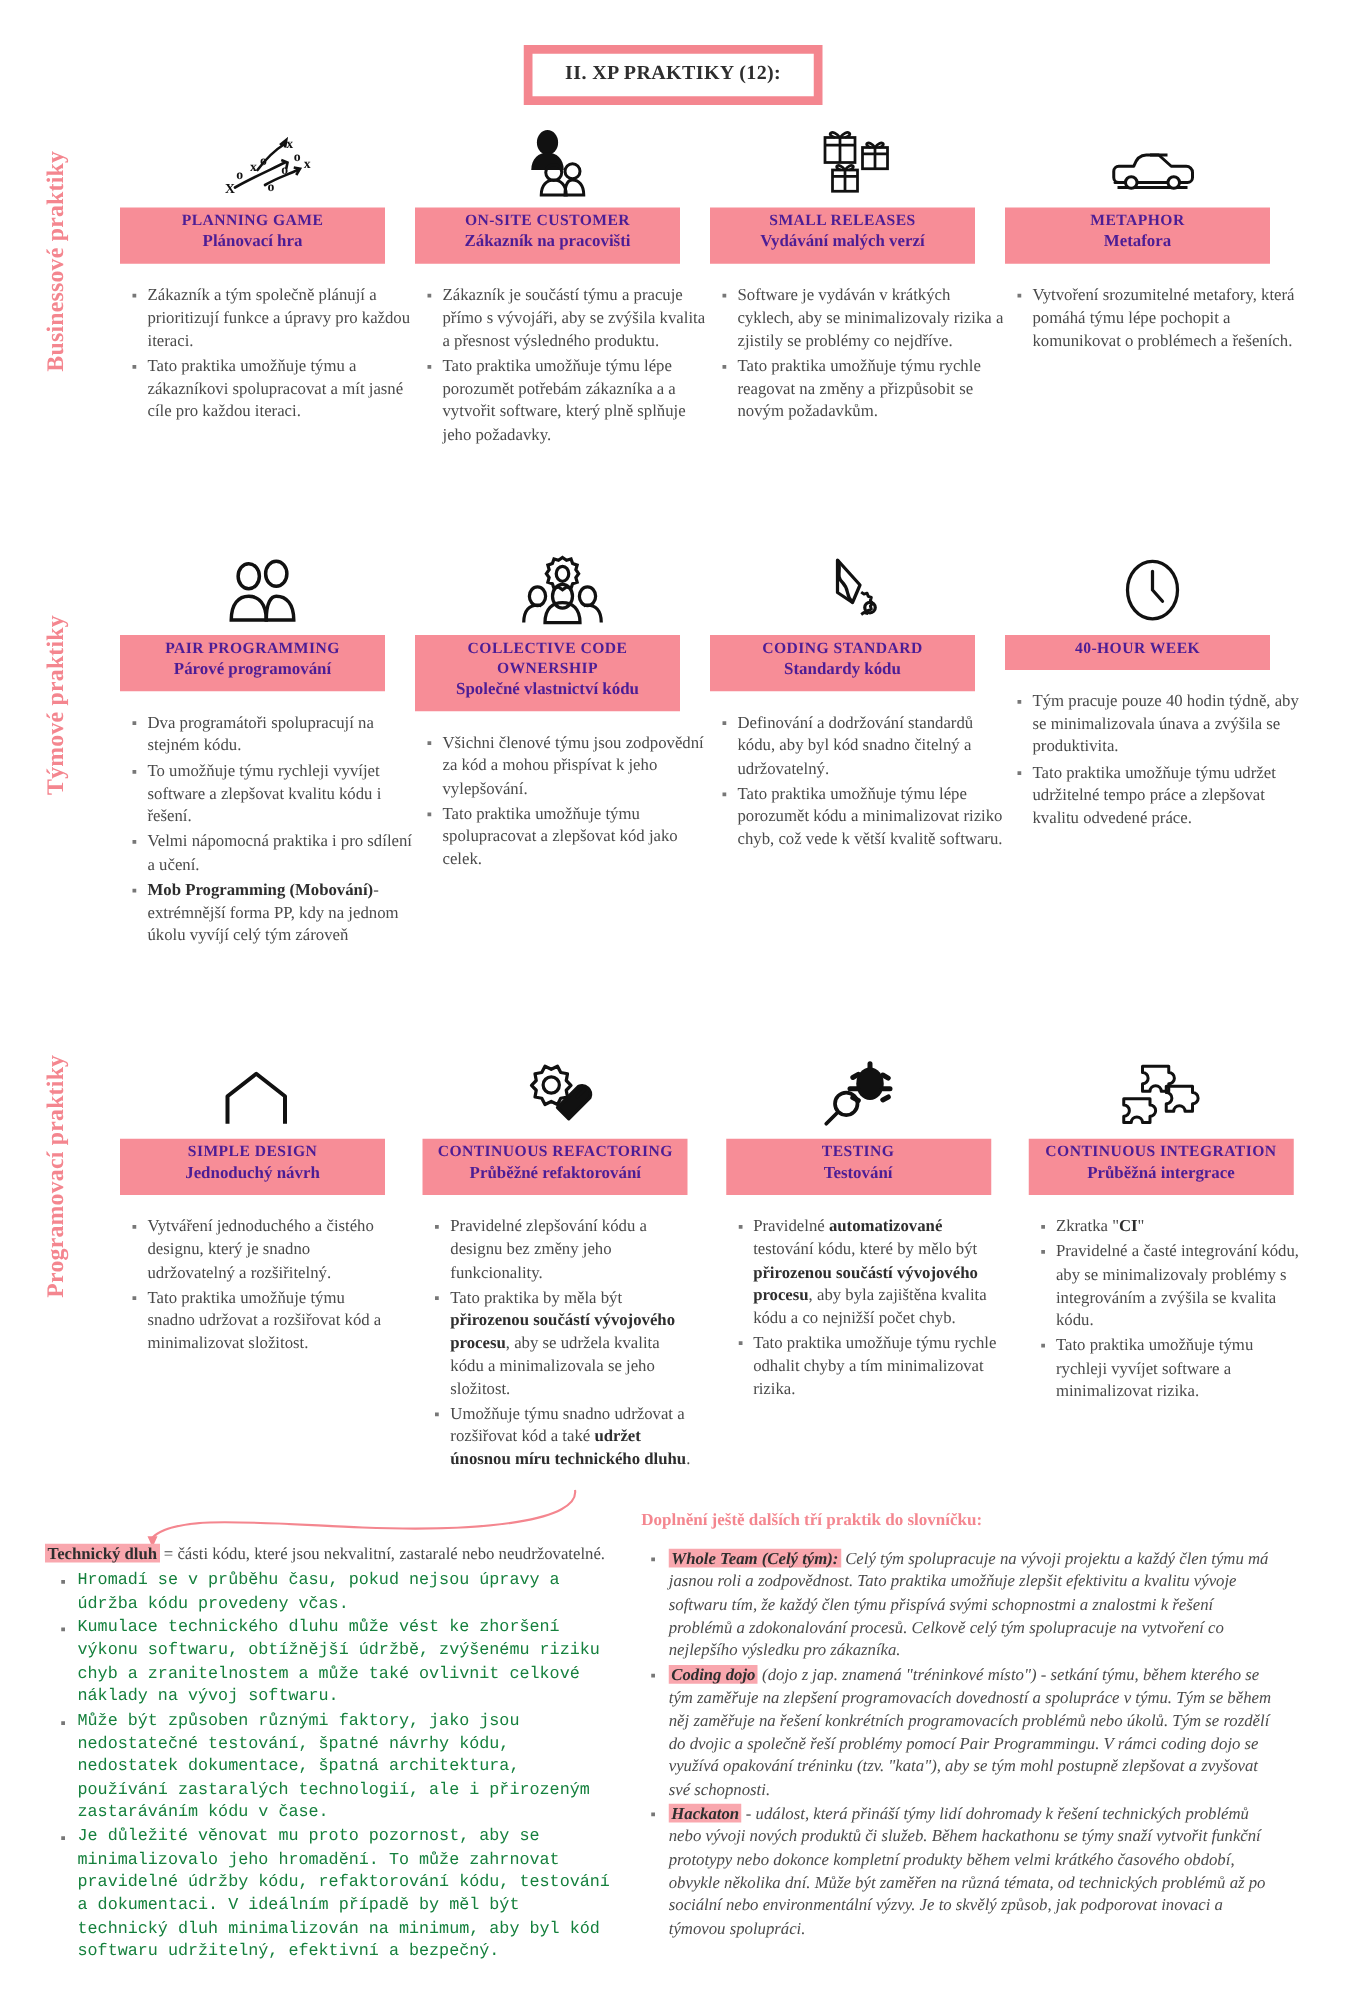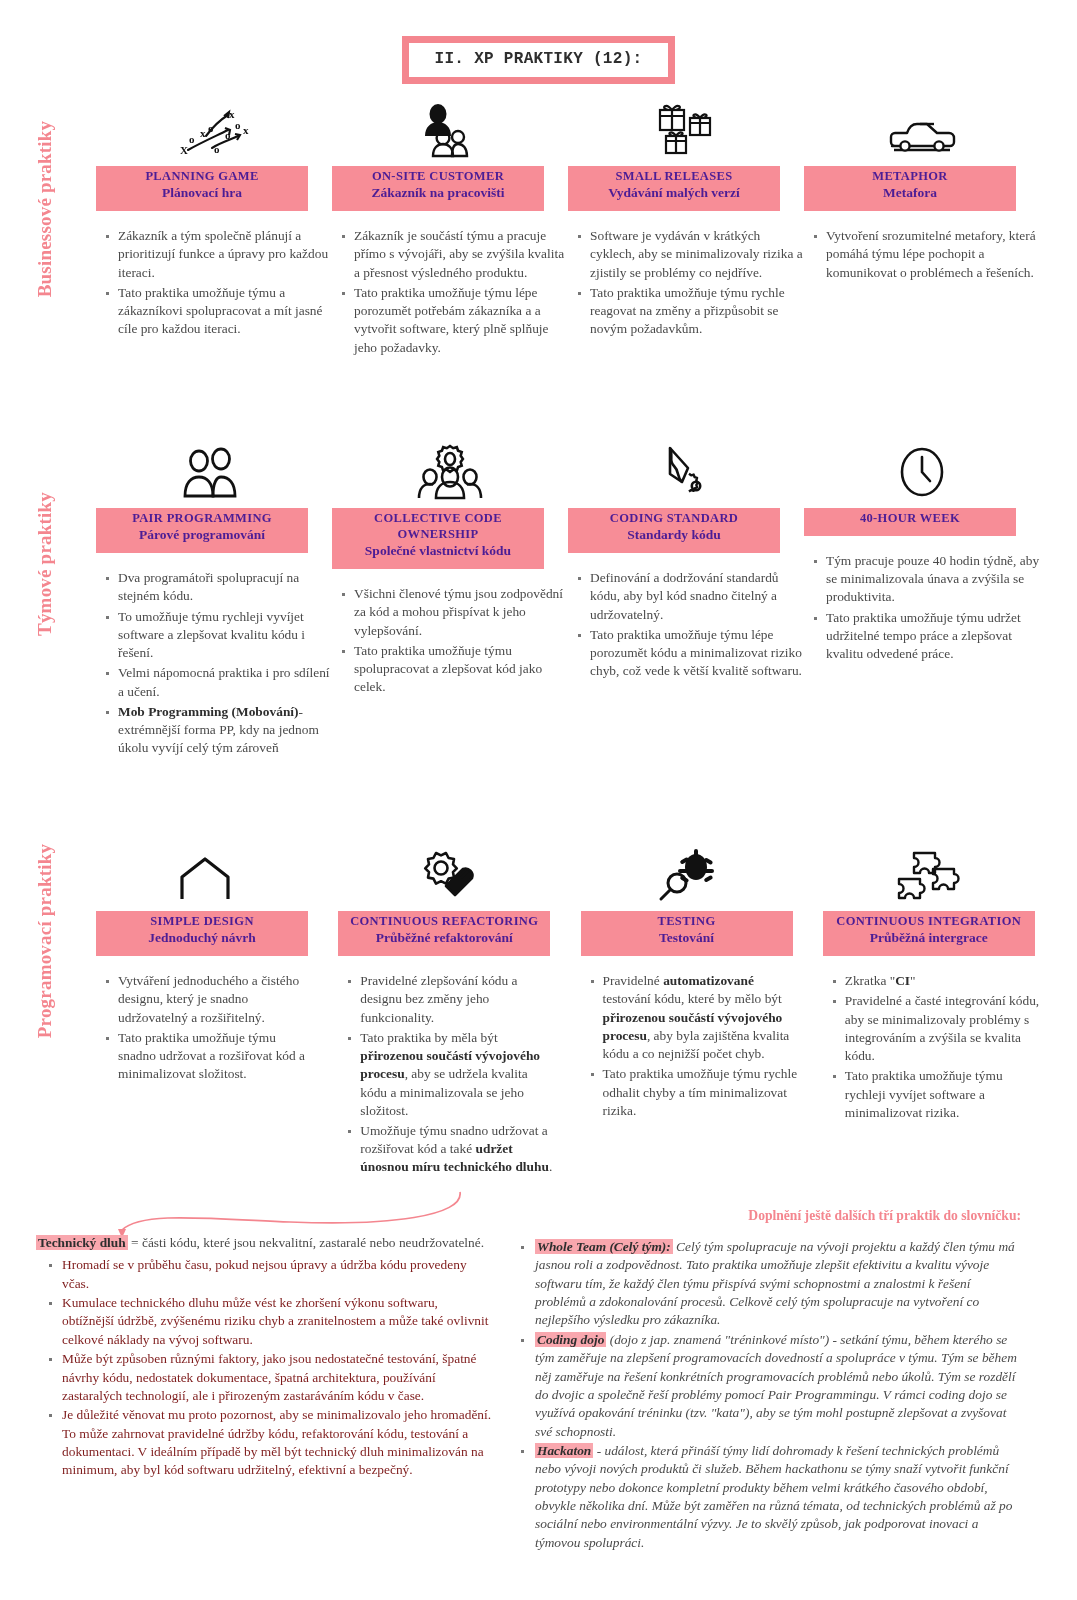--- a/index.html
+++ b/index.html
@@ -22,21 +22,21 @@
     left: 0; right: 0; top: 36px;
     display: flex;
     justify-content: center;
   }
   .title-box {
     border: 7px solid #f4868f;
     background: #ffffff;
     padding: 7px 26px 9px 26px;
   }
   .title-box .t {
-    font-family: Liberation Mono, monospace;
+    font-family: Liberation Serif, serif;
     font-weight: bold;
     font-size: 16px;
     letter-spacing: .3px;
     color: #2e2e2e;
   }
 
   
   .vlabel {
     position: absolute;
     left: -3px;
@@ -133,42 +133,43 @@
   }
   .debt ul {
     margin: 4px 0 0 0;
     padding-left: 26px;
     list-style: none;
   }
   .debt ul li {
     position: relative;
     font-size: 13.4px;
     line-height: 1.37;
-    color: #7f1d1d;
+    color: #15803d;
     margin-bottom: 1px;
+    font-family: Liberation Mono, monospace;
   }
   .debt ul li:before {
     content: "";
     position: absolute;
     left: -13px; top: 8px;
     width: 3px; height: 3px;
     background: #777;
   }
 
   .extras {
     position: absolute;
     left: 513px;
     top: -14px;
     width: 508px;
   }
   .extras .eh {
     color: #f4868f;
     font-weight: bold;
     font-size: 13.6px;
-    text-align: right;
+    text-align: left;
     margin-bottom: 14px;
   }
   .extras ul {
     margin: 0;
     padding-left: 22px;
     list-style: none;
   }
   .extras ul li {
     position: relative;
     font-size: 13.4px;

